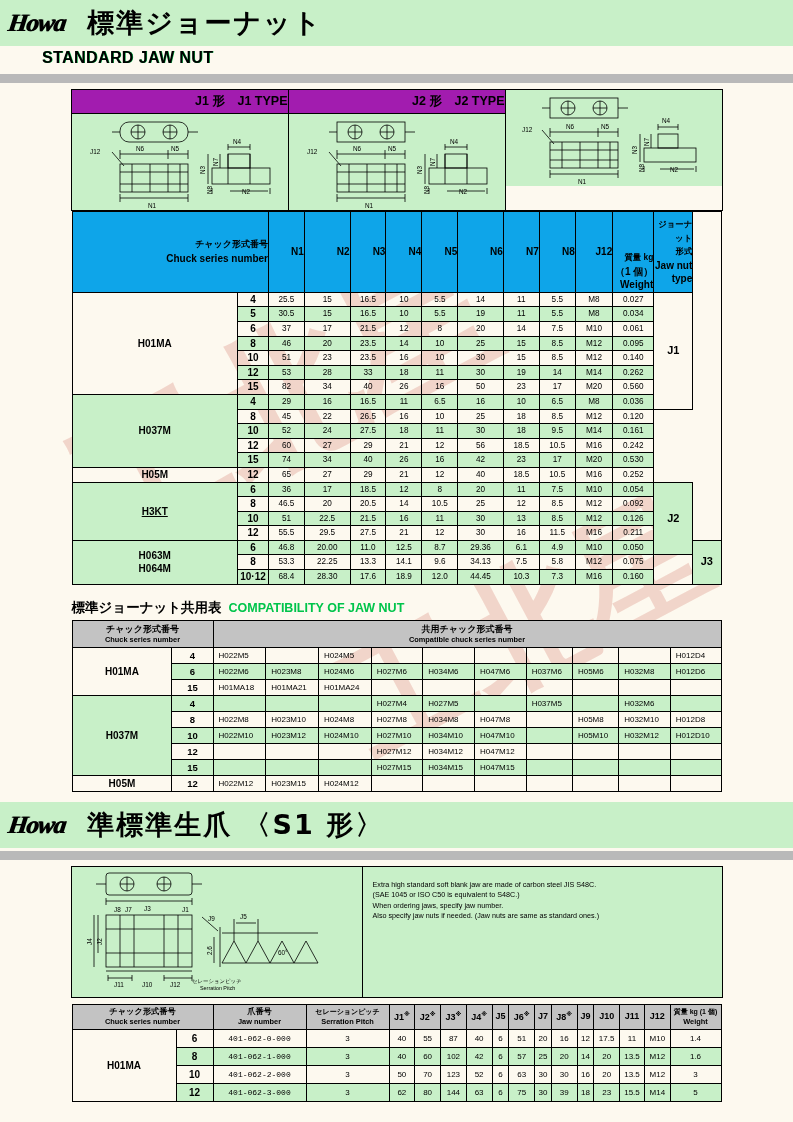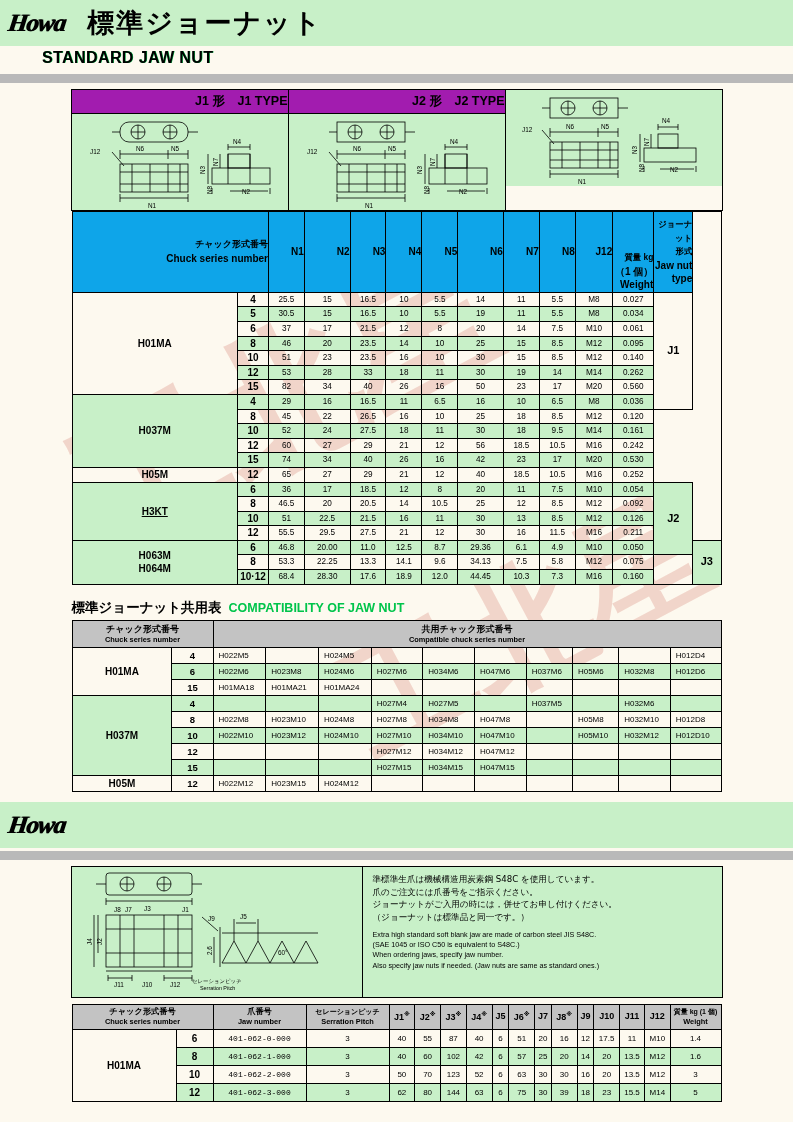--- a/index.html
+++ b/index.html
@@ -744,20 +744,21 @@
             <td class="nm"></td>
             <td class="nm"></td>
             <td class="nm"></td>
           </tr>
         </tbody>
   </table>
 
   <div class="banner" style="margin-top:10px">
     <div class="green">
       <span class="logo">Howa</span>
+      <span class="jp-title">準標準生爪 〈S1 形〉</span>
     </div>
     <div class="grayrule"></div>
   </div>
 
   <div class="s1box">
     <div class="s1draw">
       <svg width="288" height="128" viewBox="0 0 288 128">
         <g class="dl">
           <rect x="34" y="6" width="86" height="22" rx="3"></rect>
           <circle cx="55" cy="17" r="7"></circle>
@@ -810,26 +811,20 @@
         <text class="dt" x="70" y="120">J10</text>
         <text class="dt" x="136" y="54">J9</text>
         <text class="dt" x="168" y="52">J5</text>
         <text class="dt" x="140" y="88" transform="rotate(-90 140 88)">2.6</text>
         <text class="dt" x="206" y="88">60°</text>
         <text class="dt" x="120" y="116" style="font-size:5.4px">セレーションピッチ</text>
         <text class="dt" x="128" y="123" style="font-size:5.4px">Serration Pitch</text>
       </svg>
     </div>
     <div class="s1text">
-      <div class="jp">
-        <div>準標準生爪は機械構造用炭素鋼 S48C を使用しています。</div>
-        <div>爪のご注文には爪番号をご指示ください。</div>
-        <div>ジョーナットがご入用の時には，併せてお申し付けください。</div>
-        <div>（ジョーナットは標準品と同一です。）</div>
-      </div>
       <div class="en">
         <div>Extra high standard soft blank jaw are made of carbon steel JIS S48C.</div>
         <div>(SAE 1045 or ISO C50 is equivalent to S48C.)</div>
         <div>When ordering jaws, specify jaw number.</div>
         <div>Also specify jaw nuts if needed. (Jaw nuts are same as standard ones.)</div>
       </div>
     </div>
   </div>
 
   <table class="bottbl">

